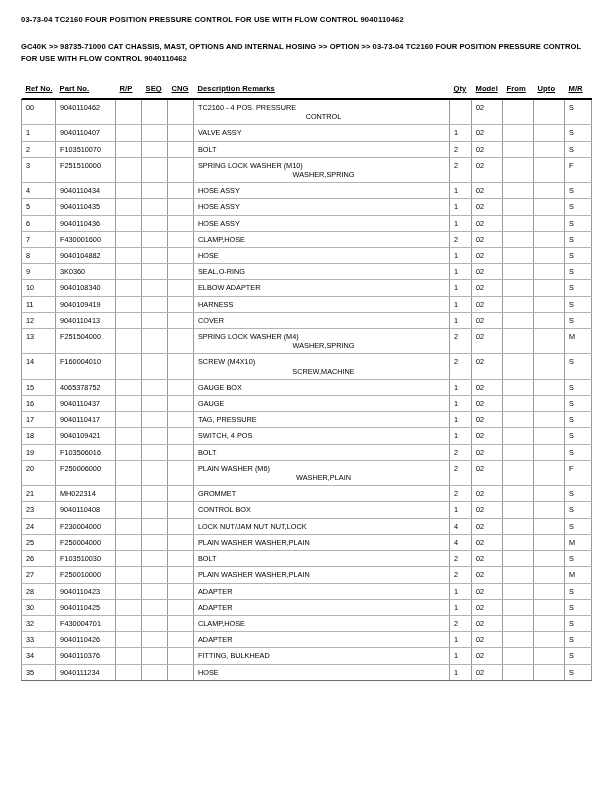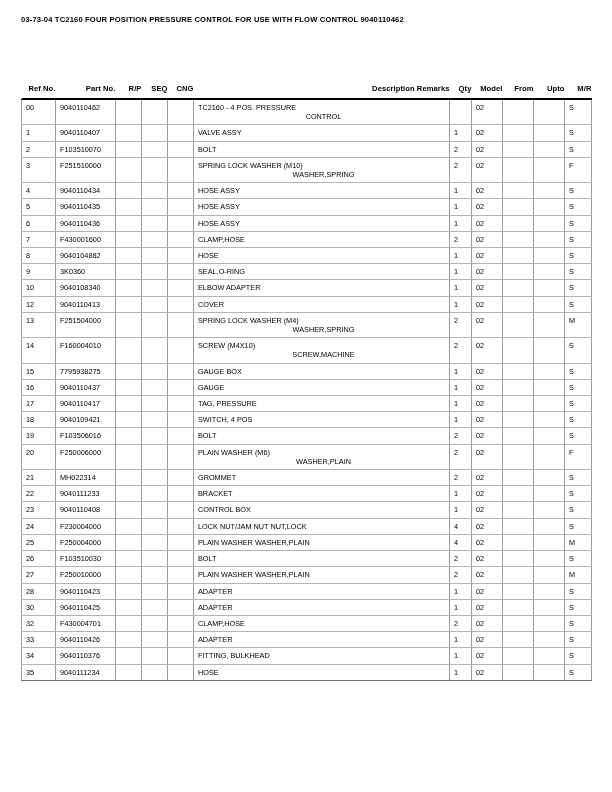--- a/index.html
+++ b/index.html
@@ -67,26 +67,27 @@
   table.parts col.c-desc  { width: 256px; }
   table.parts col.c-qty   { width: 22px; }
   table.parts col.c-model { width: 31px; }
   table.parts col.c-from  { width: 31px; }
   table.parts col.c-upto  { width: 31px; }
   table.parts col.c-mr    { width: 27px; }
 
   thead th {
     font-size: 7.6px;
     font-weight: bold;
-    text-align: right;
+    text-align: left;
     padding: 0 0 5px 4px;
     vertical-align: bottom;
     border: none;
     white-space: nowrap;
     letter-spacing: 0.01em;
+    text-decoration: underline;
   }
   thead tr.head-rule th {
     padding: 0;
     height: 0;
     border-top: 1.6px solid #000;
     border-bottom: 1px solid #000;
     line-height: 0;
     font-size: 0;
   }
   tbody td {
@@ -110,20 +111,21 @@
     text-align: center;
   }
 </style>
 </head>
 <body>
 
 <div class="page">
 
   <div class="doc-title">03-73-04 TC2160 FOUR POSITION PRESSURE CONTROL FOR USE WITH FLOW CONTROL 9040110462</div>
 
+  <div class="breadcrumb">GC40K &gt;&gt; 98735-71000 CAT CHASSIS, MAST, OPTIONS AND INTERNAL HOSING &gt;&gt; OPTION &gt;&gt; 03-73-04 TC2160 FOUR POSITION PRESSURE CONTROL FOR USE WITH FLOW CONTROL 9040110462</div>
 
   <div class="table-wrap">
     <table class="parts">
       <colgroup>
         <col class="c-ref">
           <col class="c-part">
           <col class="c-rp">
           <col class="c-seq">
         <col class="c-cng">
           <col class="c-desc">
@@ -289,20 +291,33 @@
             <td></td>
             <td></td>
             <td>ELBOW ADAPTER</td>
             <td>1</td>
             <td>02</td>
             <td></td>
             <td></td>
             <td class="last-col">S</td>
           </tr>
           <tr>
+            <td>11</td>
+            <td>9040109419</td>
+            <td></td>
+            <td></td>
+            <td></td>
+            <td>HARNESS</td>
+            <td>1</td>
+            <td>02</td>
+            <td></td>
+            <td></td>
+            <td class="last-col">S</td>
+          </tr>
+          <tr>
             <td>12</td>
             <td>9040110413</td>
             <td></td>
             <td></td>
             <td></td>
             <td>COVER</td>
             <td>1</td>
             <td>02</td>
             <td></td>
             <td></td>
@@ -329,21 +344,21 @@
             <td></td>
             <td>SCREW (M4X10)<span class="desc-line2">SCREW,MACHINE</span></td>
             <td>2</td>
             <td>02</td>
             <td></td>
             <td></td>
             <td class="last-col">S</td>
           </tr>
           <tr>
             <td>15</td>
-            <td>7795938275</td>
+            <td>4065378752</td>
             <td></td>
             <td></td>
             <td></td>
             <td>GAUGE BOX</td>
             <td>1</td>
             <td>02</td>
             <td></td>
             <td></td>
             <td class="last-col">S</td>
           </tr>
@@ -413,33 +428,20 @@
             <td class="last-col">F</td>
           </tr>
           <tr>
             <td>21</td>
             <td>MH022314</td>
             <td></td>
             <td></td>
             <td></td>
             <td>GROMMET</td>
             <td>2</td>
-            <td>02</td>
-            <td></td>
-            <td></td>
-            <td class="last-col">S</td>
-          </tr>
-          <tr>
-            <td>22</td>
-            <td>9040111233</td>
-            <td></td>
-            <td></td>
-            <td></td>
-            <td>BRACKET</td>
-            <td>1</td>
             <td>02</td>
             <td></td>
             <td></td>
             <td class="last-col">S</td>
           </tr>
           <tr>
             <td>23</td>
             <td>9040110408</td>
             <td></td>
             <td></td>

